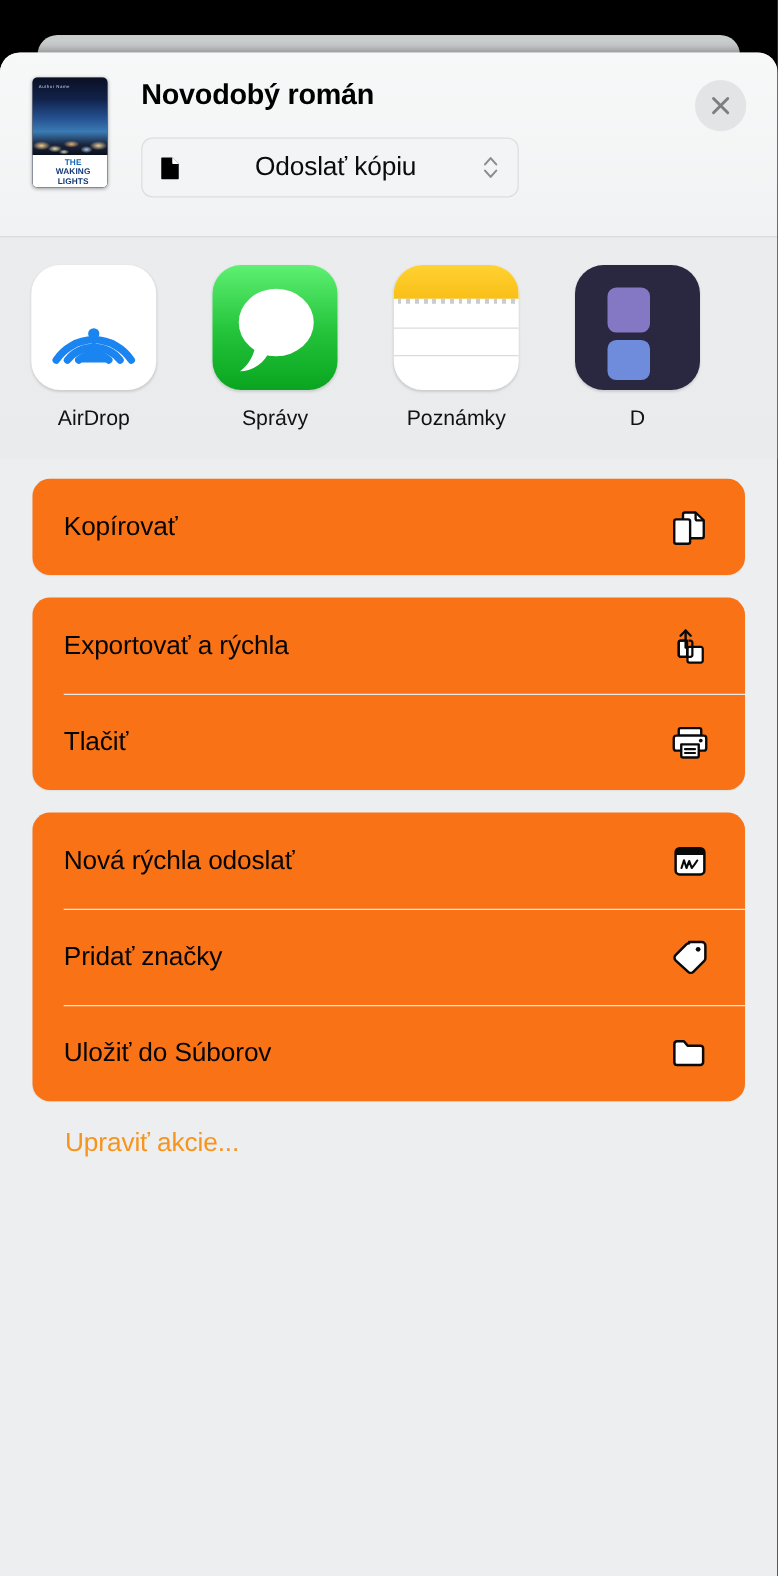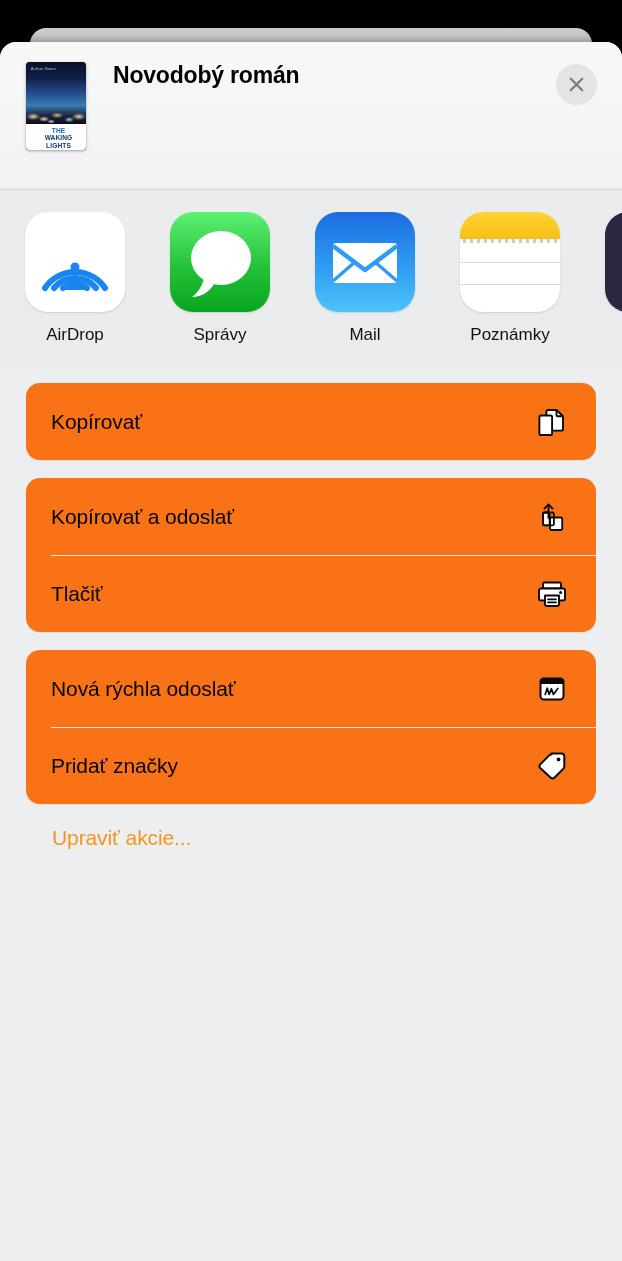--- a/index.html
+++ b/index.html
@@ -258,20 +258,31 @@
         <div class="thumb-author">Author Name</div>
         <div class="thumb-label">
           <div class="thumb-title-line">THE</div>
           <div class="thumb-title-line dark">WAKING</div>
           <div class="thumb-title-line dark">LIGHTS</div>
         </div>
       </div>
 
       <div class="doc-title">Novodobý román</div>
 
+      <div class="popup-button">
+        <svg class="popup-doc-icon" viewBox="0 0 16 19">
+          <path d="M1 1.6a.6.6 0 0 1 .6-.6h8.2l5.2 5.2v11.6a.6.6 0 0 1-.6.6H1.6a.6.6 0 0 1-.6-.6V1.6z" fill="#000"></path>
+          <path d="M9.8 1v4.6a.6.6 0 0 0 .6.6H15" fill="#fff"></path>
+        </svg>
+        <span class="popup-label">Odoslať kópiu</span>
+        <svg class="popup-chevrons" viewBox="0 0 15 26">
+          <path d="M3 10.5 L7.5 5.5 L12 10.5" fill="none" stroke="#3a3a3a" stroke-width="1.7" stroke-linecap="round" stroke-linejoin="round"></path>
+          <path d="M3 15.5 L7.5 20.5 L12 15.5" fill="none" stroke="#3a3a3a" stroke-width="1.7" stroke-linecap="round" stroke-linejoin="round"></path>
+        </svg>
+      </div>
 
       <div class="close-button">
         <svg viewBox="0 0 20 20">
           <path d="M4 4 L16 16 M16 4 L4 16" stroke="#7c7f81" stroke-width="2.4" stroke-linecap="round"></path>
         </svg>
       </div>
     </div>
 
     <div class="app-row">
       <div class="app-strip">
@@ -294,30 +305,20 @@
         <div class="app-item">
           <div class="app-icon ic-messages">
             <svg viewBox="0 0 100 100" width="100" height="100">
               <ellipse cx="51" cy="46" rx="30" ry="27" fill="#ffffff"></ellipse>
               <path d="M34 66 C32 76 26 82 22 85 C32 85 40 79 44 72 Z" fill="#ffffff"></path>
             </svg>
           </div>
           <div class="app-name">Správy</div>
         </div>
 
-        <div class="app-item">
-          <div class="app-icon ic-mail">
-            <svg viewBox="0 0 100 100" width="100" height="100">
-              <rect x="18" y="31" width="64" height="40" rx="3" fill="#ffffff"></rect>
-              <path d="M18 34 L50 58 L82 34" fill="none" stroke="#2f9cf2" stroke-width="4.5" stroke-linejoin="round"></path>
-              <path d="M18 69 L40 50 M82 69 L60 50" fill="none" stroke="#2f9cf2" stroke-width="3.4"></path>
-            </svg>
-          </div>
-          <div class="app-name">Mail</div>
-        </div>
 
         <div class="app-item">
           <div class="app-icon ic-notes">
             <div class="ic-notes-top"></div>
             <div class="ic-notes-dots"></div>
             <div class="ic-notes-line" style="top:50px"></div>
             <div class="ic-notes-line" style="top:72px"></div>
           </div>
           <div class="app-name">Poznámky</div>
         </div>
@@ -343,21 +344,21 @@
           <svg class="row-icon" viewBox="0 0 34 34">
             <path d="M13 5h8.5L28 11.2V24a1.6 1.6 0 0 1-1.6 1.6H13A1.6 1.6 0 0 1 11.4 24V6.6A1.6 1.6 0 0 1 13 5z" fill="#fff" stroke="#0a0a0a" stroke-width="1.9" stroke-linejoin="round"></path>
             <path d="M21.5 5v5a1.3 1.3 0 0 0 1.3 1.3H28" fill="none" stroke="#0a0a0a" stroke-width="1.9" stroke-linejoin="round"></path>
             <path d="M6 10.5h9.5a1.6 1.6 0 0 1 1.6 1.6v16.3A1.6 1.6 0 0 1 15.5 30H6a1.6 1.6 0 0 1-1.6-1.6V12.1A1.6 1.6 0 0 1 6 10.5z" fill="#fff" stroke="#0a0a0a" stroke-width="1.9" stroke-linejoin="round"></path>
           </svg>
         </div>
       </div>
 
       <div class="card">
         <div class="row">
-          <span class="row-label">Kopírovať a odoslať</span>
+          <span class="row-label">Exportovať a rýchla</span>
           <svg class="row-icon" viewBox="0 0 34 34">
             <path d="M16.5 17.5h9.2a1.5 1.5 0 0 1 1.5 1.5v9.5a1.5 1.5 0 0 1-1.5 1.5h-9.2A1.5 1.5 0 0 1 15 28.5V19a1.5 1.5 0 0 1 1.5-1.5z" fill="#fff" stroke="#0a0a0a" stroke-width="1.8" stroke-linejoin="round"></path>
             <path d="M9.5 12.5h5.2v11.4a1.5 1.5 0 0 1-1.5 1.5H9.5A1.5 1.5 0 0 1 8 23.9V14a1.5 1.5 0 0 1 1.5-1.5z" fill="#fff" stroke="#0a0a0a" stroke-width="1.8" stroke-linejoin="round"></path>
             <path d="M14.6 12.5h-5.1A1.5 1.5 0 0 0 8 14v9.9a1.5 1.5 0 0 0 1.5 1.5h7.9a1.5 1.5 0 0 0 1.5-1.5V14a1.5 1.5 0 0 0-1.5-1.5h-1.6" fill="none" stroke="#0a0a0a" stroke-width="1.8" stroke-linejoin="round"></path>
             <path d="M13.5 18V4.6" fill="none" stroke="#0a0a0a" stroke-width="1.9" stroke-linecap="round"></path>
             <path d="M9.4 8.6 L13.5 4.4 L17.6 8.6" fill="none" stroke="#0a0a0a" stroke-width="1.9" stroke-linecap="round" stroke-linejoin="round"></path>
           </svg>
         </div>
         <div class="row">
           <span class="row-label">Tlačiť</span>
@@ -380,19 +381,25 @@
             <path d="M10.2 22.4 L12.2 16.2 L14.2 22.4 L16.4 16.8 L18.4 22.4 C20 20.6 21.4 18.6 22.8 16.4" fill="none" stroke="#0a0a0a" stroke-width="1.7" stroke-linecap="round" stroke-linejoin="round"></path>
           </svg>
         </div>
         <div class="row">
           <span class="row-label">Pridať značky</span>
           <svg class="row-icon" viewBox="0 0 34 34">
             <path d="M16.3 4.6h10.1a2.9 2.9 0 0 1 2.9 2.9v10.1a2.9 2.9 0 0 1-.85 2.05l-8.8 8.8a2.9 2.9 0 0 1-4.1 0L5.45 19.25a2.9 2.9 0 0 1 0-4.1l8.8-8.8a2.9 2.9 0 0 1 2.05-.75z" fill="#fff" stroke="#0a0a0a" stroke-width="2" stroke-linejoin="round"></path>
             <circle cx="23.5" cy="10.4" r="1.9" fill="#0a0a0a"></circle>
           </svg>
         </div>
+        <div class="row">
+          <span class="row-label">Uložiť do Súborov</span>
+          <svg class="row-icon" viewBox="0 0 34 34">
+            <path d="M4.5 11.5V9.2a2.2 2.2 0 0 1 2.2-2.2h5.4l3 3.5h10.2a2.2 2.2 0 0 1 2.2 2.2v11.1a2.2 2.2 0 0 1-2.2 2.2H6.7a2.2 2.2 0 0 1-2.2-2.2V11.5z" fill="#fff" stroke="#0a0a0a" stroke-width="2" stroke-linejoin="round"></path>
+          </svg>
+        </div>
       </div>
 
       <div class="edit-actions">Upraviť akcie...</div>
     </div>
 
   </div>
 </div>
 
 </body></html>

